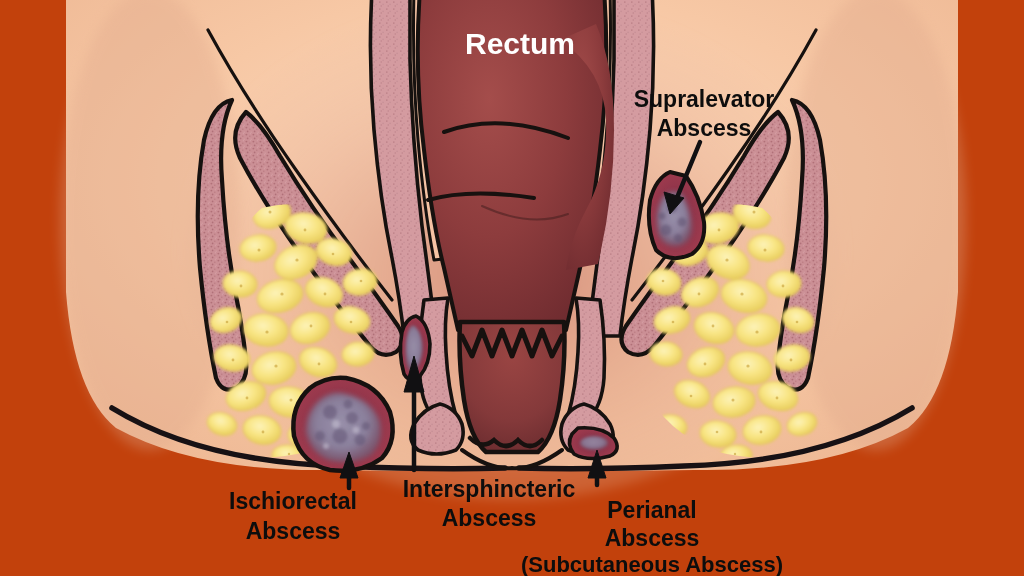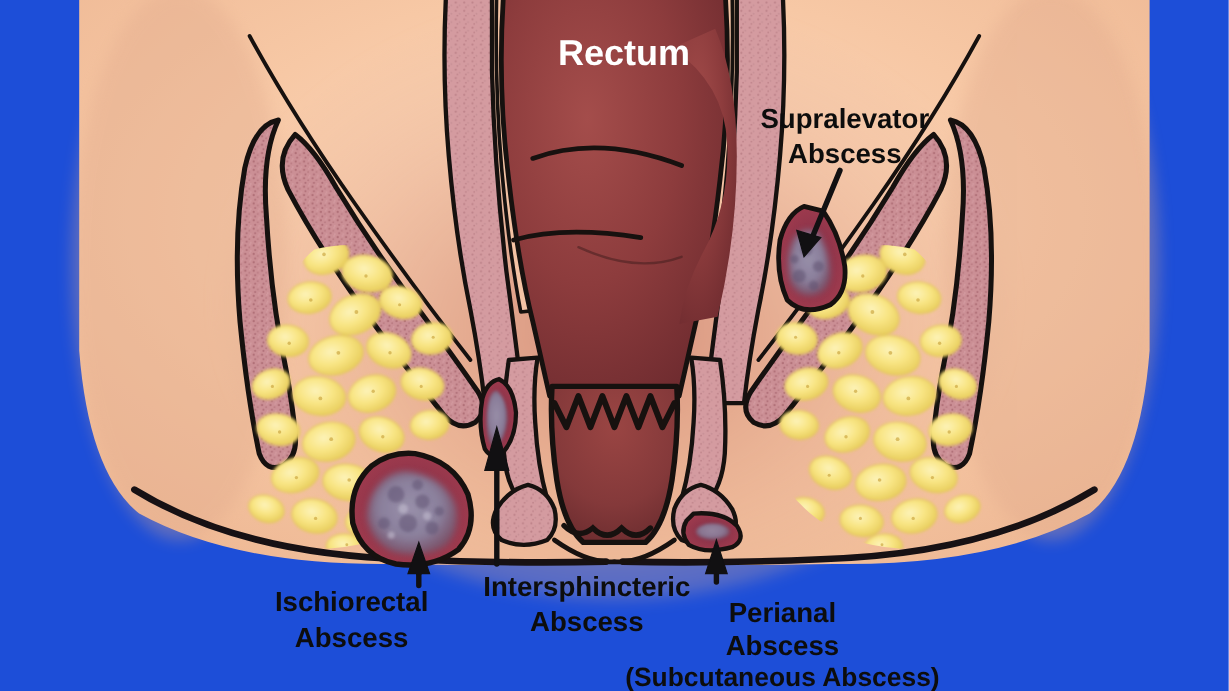--- a/index.html
+++ b/index.html
@@ -10,21 +10,21 @@
   body {
     width: 1024px;
     height: 576px;
     overflow: hidden;
     font-family: "Liberation Sans", sans-serif;
   }
   #figure {
     position: relative;
     width: 1024px;
     height: 576px;
-    background: #1d4ed8;
+    background: #c2410c;
   }
   #figure svg {
     position: absolute;
     top: 0;
     left: 0;
     display: block;
   }
   .anno-text {
     font-family: "Liberation Sans", sans-serif;
     font-weight: bold;

